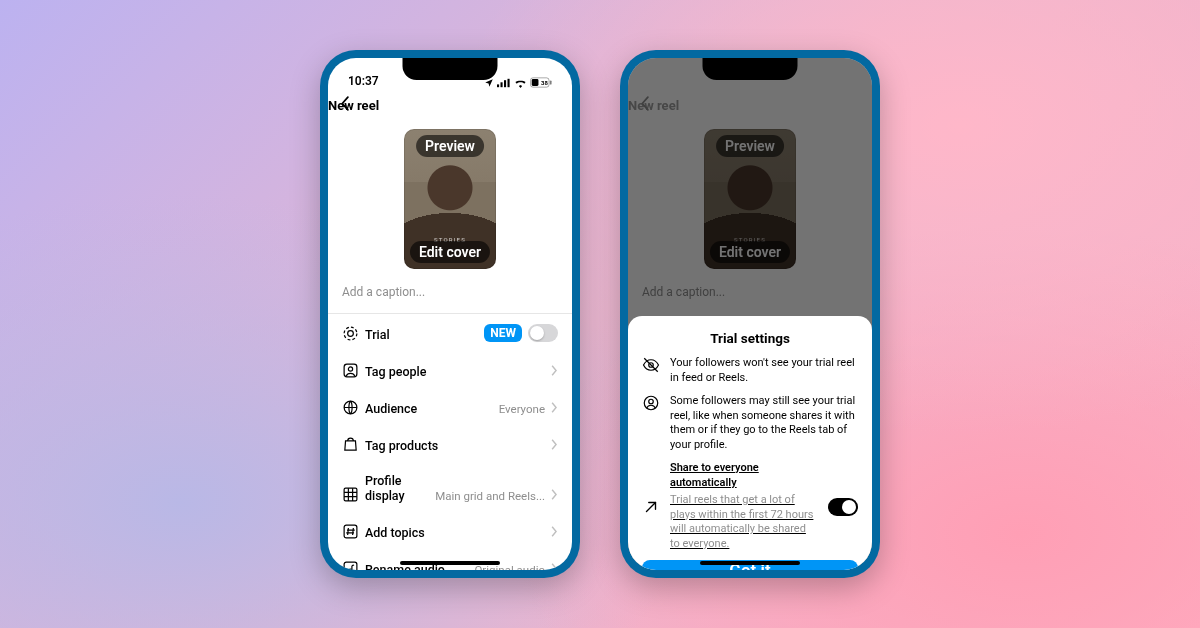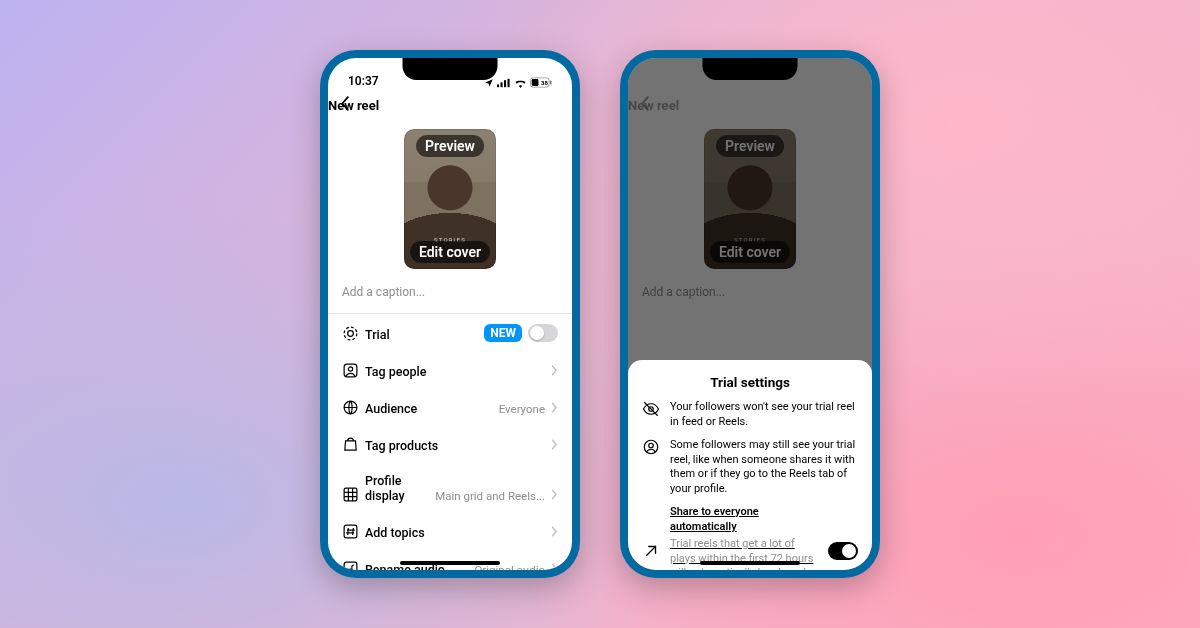--- a/index.html
+++ b/index.html
@@ -160,21 +160,21 @@
   .btn.primary{background:var(--blue);color:#fff;}
 
   
   .dimmer{
     position:absolute;inset:0;background:rgba(0,0,0,.55);z-index:4;
   }
   .sheet{
     position:absolute;left:0;right:0;bottom:0;
     background:#fff;border-top-left-radius:14px;border-top-right-radius:14px;
     padding:14px 14px 20px 14px;z-index:5;
-    height:210px;
+    height:254px;
     box-sizing:border-box;
     display:flex;flex-direction:column;
   }
   .sheet h3{
     margin:0 0 10px 0;text-align:center;font-size:13.5px;font-weight:700;
   }
   .sheet .item{
     display:flex;gap:10px;align-items:flex-start;
     font-size:11px;line-height:1.35;
     margin-bottom:8px;

